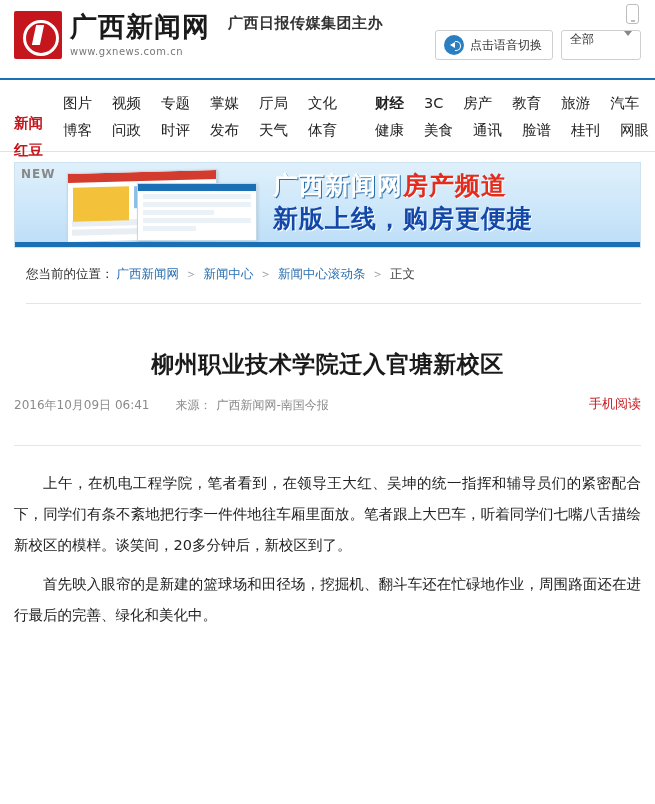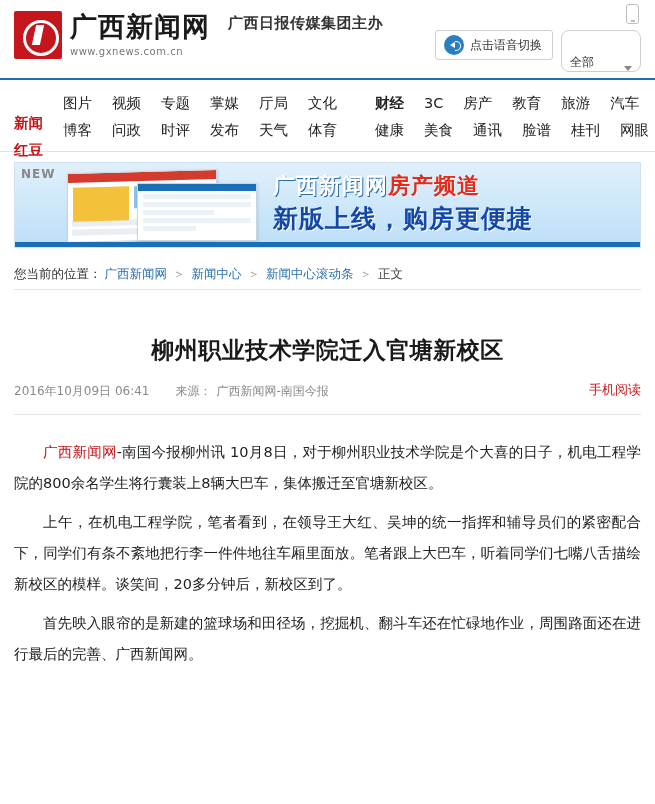--- a/index.html
+++ b/index.html
@@ -133,25 +133,25 @@
     border-left: none;
     border-radius: 0 6px 6px 0;
   }
   .voice-label {
     font-size: 12px;
     color: #333;
   }
   .scope-select {
     margin-left: 8px;
     border: 1px solid #cfcfcf;
-    border-radius: 8px;
-    height: 42px;
+    border-radius: 3px;
+    height: 30px;
     width: 80px;
     display: flex;
-    align-items: flex-end;
+    align-items: flex-start;
     padding: 0 8px;
     font-size: 12px;
     color: #333;
     background: #fff;
     position: relative;
     cursor: pointer;
   }
   .scope-select .caret {
     position: absolute;
     right: 8px;
@@ -265,21 +265,21 @@
   }
   .banner-shot2 .t { height: 7px; background: #1b6fb5; }
   .banner-shot2 .r { height: 5px; margin: 3px 5px; background: #eaf1f7; }
   .banner-text {
     position: absolute;
     left: 258px;
     top: 6px;
     right: 6px;
   }
   .banner-line1 {
-    font-size: 22px;
+    font-size: 25px;
     font-weight: bold;
     line-height: 33px;
     letter-spacing: 1px;
     white-space: nowrap;
   }
   .banner-line1 .w { color: #ffffff; text-shadow: 1px 1px 0 #2a6ea8; }
   .banner-line1 .r { color: #e32b1e; text-shadow: 1px 1px 0 #ffffff; }
   .banner-line2 {
     font-size: 25px;
     font-weight: bold;
@@ -291,22 +291,22 @@
   }
   .banner-bottombar {
     position: absolute;
     left: 0; right: 0; bottom: 0;
     height: 5px;
     background: #1b6fb5;
   }
 
   
   .crumb {
-    margin: 18px 14px 0 14px;
-    padding-bottom: 6px;
+    margin: 18px 14px 0 26px;
+    padding-bottom: 20px;
     border-bottom: 1px solid #e4e4e4;
     font-size: 12.5px;
     color: #333;
     display: flex;
     align-items: center;
     flex-wrap: wrap;
   }
   .crumb .label { color: #333; margin-right: 3px; }
   .crumb a {
     color: #2a6fb0;
@@ -329,21 +329,21 @@
     line-height: 34px;
     letter-spacing: 0.5px;
   }
   .meta {
     margin-top: 14px;
     display: flex;
     align-items: center;
     font-size: 12px;
     color: #8a8a8a;
     position: relative;
-    padding-bottom: 14px;
+    padding-bottom: 31px;
     border-bottom: 1px solid #e4e4e4;
   }
   .meta .m-date { margin-right: 26px; }
   .meta .m-src-label { margin-right: 5px; }
   .meta .m-src { color: #8a8a8a; }
   .meta .mobile-read {
     position: absolute;
     right: 0;
     top: -2px;
     color: #c4161c;
@@ -469,19 +469,18 @@
 
   <div class="article">
     <h1 class="headline">柳州职业技术学院迁入官塘新校区</h1>
     <div class="meta">
       <span class="m-date">2016年10月09日  06:41</span>
       <span class="m-src-label">来源：</span>
       <span class="m-src">广西新闻网-南国今报</span>
       <span class="mobile-read">手机阅读</span>
     </div>
     <div class="body-text">
-      <p class="first"><span class="src-red">广西新闻网</span><span>-南国今报柳州讯  10月8日，对于柳州职业技术学院是个大喜的日子，机电工程学院的800余名学生将行囊装上8辆大巴车，集体搬迁至官塘新校区。</span></p>
       <p>上午，在机电工程学院，笔者看到，在领导王大红、吴坤的统一指挥和辅导员们的紧密配合下，同学们有条不紊地把行李一件件地往车厢里面放。笔者跟上大巴车，听着同学们七嘴八舌描绘新校区的模样。谈笑间，20多分钟后，新校区到了。</p>
-      <p>首先映入眼帘的是新建的篮球场和田径场，挖掘机、翻斗车还在忙碌地作业，周围路面还在进行最后的完善、广西新闻网。</p>
+      <p>首先映入眼帘的是新建的篮球场和田径场，挖掘机、翻斗车还在忙碌地作业，周围路面还在进行最后的完善、绿化和美化中。</p>
     </div>
   </div>
 
 </div>
 
 </body></html>

